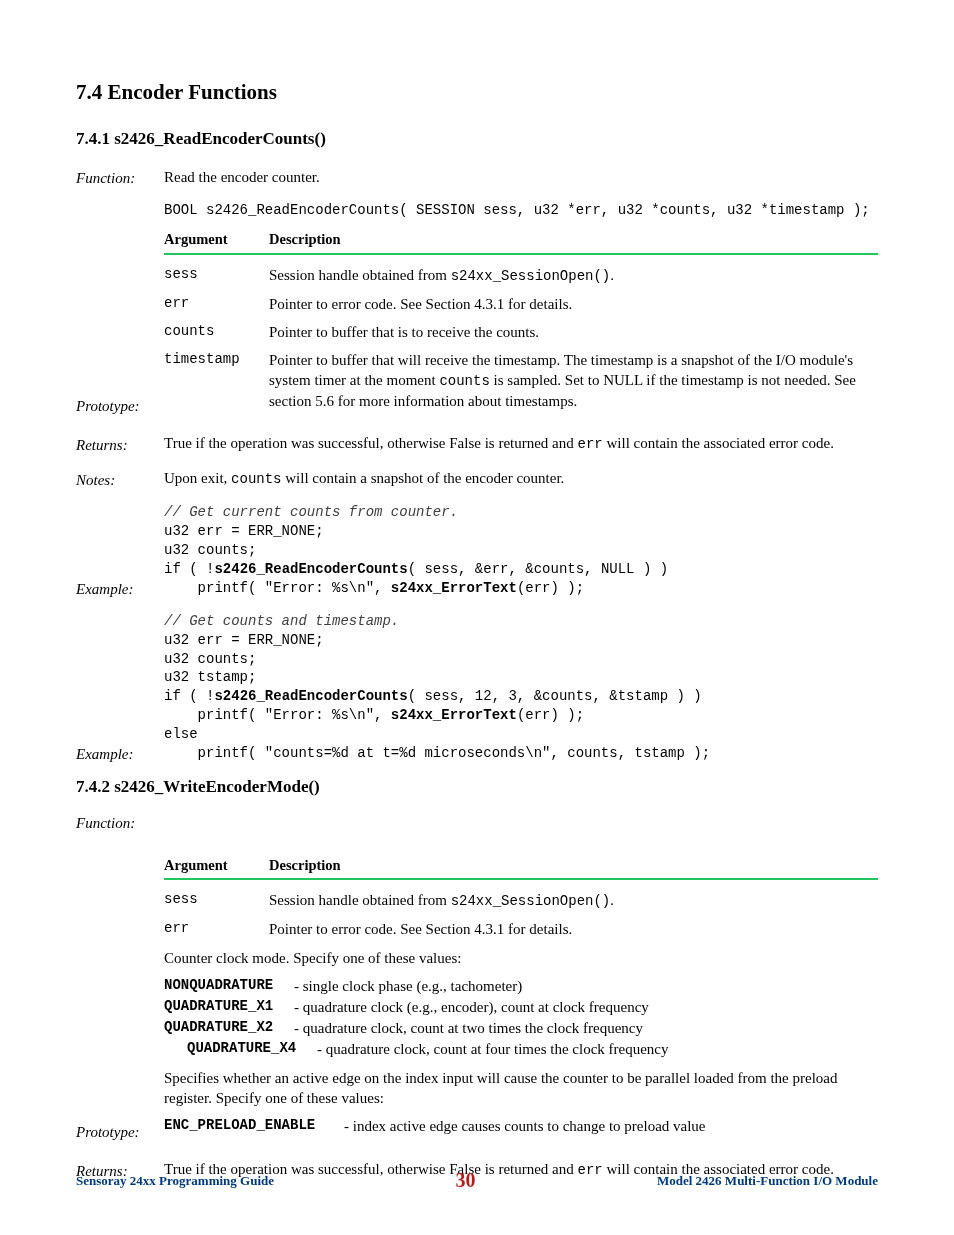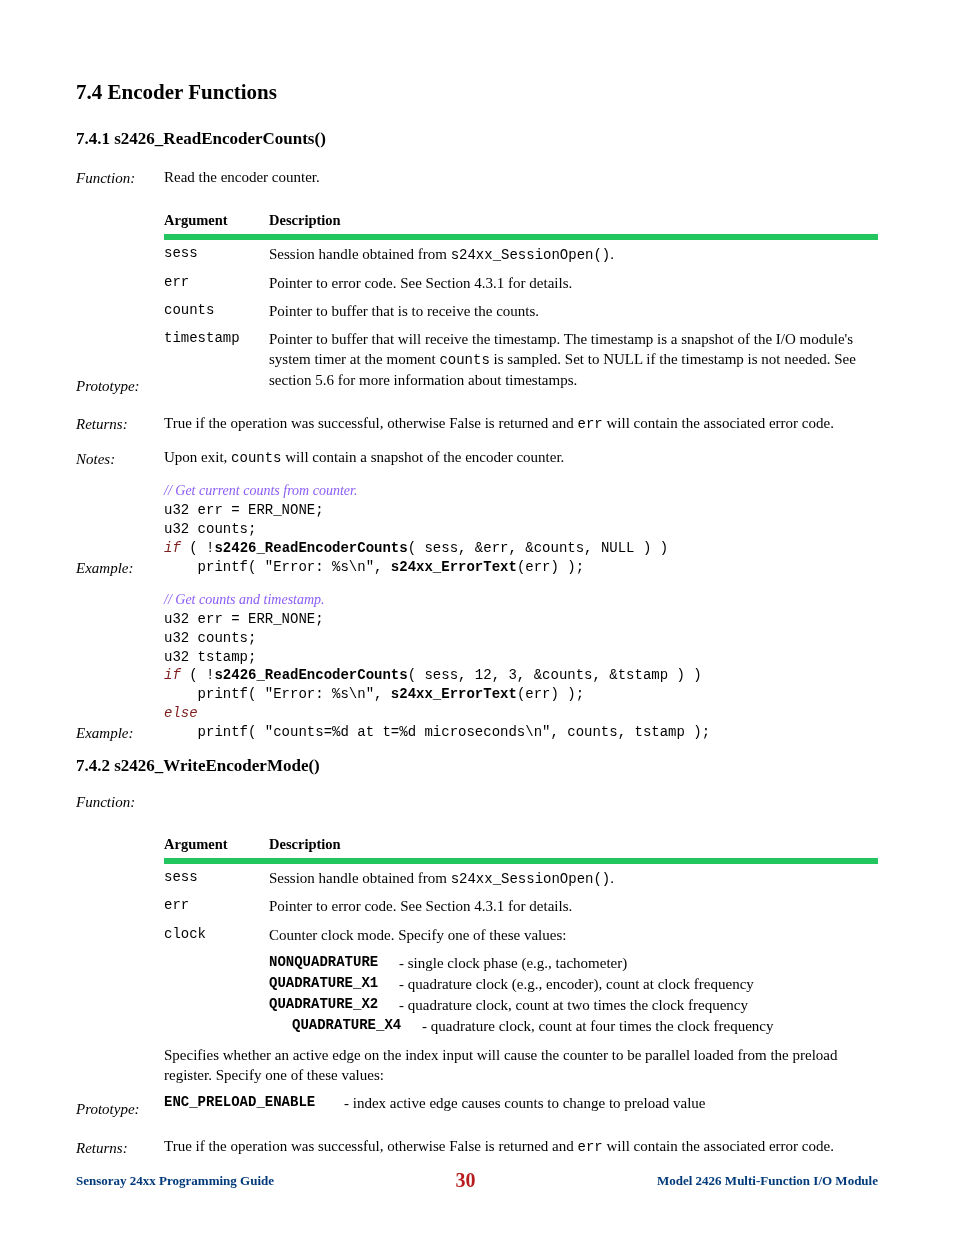--- a/index.html
+++ b/index.html
@@ -48,23 +48,23 @@
   .mono {
     font-family: "Courier New", Courier, monospace;
     font-size: 14px;
   }
   .arg-table {
     margin-top: 10px;
     width: 100%;
   }
   .arg-head {
     display: flex;
-    border-bottom: 6px solid #22c55e;
+    border-bottom: 2px solid #22c55e;
     padding-bottom: 3px;
-    margin-bottom: 0;
+    margin-bottom: 6px;
     font-weight: bold;
     font-size: 14.5px;
   }
   .arg-head .c1 { flex: 0 0 105px; }
   .arg-head .c2 { flex: 1; }
   .arg-row {
     display: flex;
     padding: 4px 0;
     line-height: 1.35;
   }
@@ -91,22 +91,22 @@
   .sub-row .sc2 {
     flex: 1;
     font-size: 15px;
   }
   .code-block {
     font-family: "Courier New", Courier, monospace;
     font-size: 14px;
     line-height: 1.35;
     white-space: pre;
   }
-  .kw { color: #7f1d1d; font-style: italic; }
-  .cm { color: #8b5cf6; font-style: italic; font-family: Liberation Serif, serif; }
+  .kw { color: #000000; }
+  .cm { color: #404040; font-style: italic; }
   .bold { font-weight: bold; }
   .footer {
     position: absolute;
     bottom: 43px;
     left: 76px;
     right: 76px;
     display: flex;
     justify-content: space-between;
     align-items: center;
     font-size: 13px;
@@ -130,20 +130,21 @@
   <div class="h2">7.4.1  s2426_ReadEncoderCounts()</div>
 
   <div class="def-row">
     <div class="def-label">Function:</div>
     <div class="def-body">Read the encoder counter.</div>
   </div>
 
   <div class="def-row">
     <div class="def-label">Prototype:</div>
     <div class="def-body">
+      <div class="mono">BOOL s2426_ReadEncoderCounts( SESSION sess, u32 *err, u32 *counts, u32 *timestamp );</div>
       <div class="arg-table">
         <div class="arg-head">
           <div class="c1">Argument</div>
           <div class="c2">Description</div>
         </div>
         <div class="arg-row">
           <div class="c1">sess</div>
           <div class="c2"><span>Session handle obtained from </span><span class="mono">s24xx_SessionOpen()</span><span>.</span></div>
         </div>
         <div class="arg-row">
@@ -209,21 +210,20 @@
         </div>
         <div class="arg-row">
           <div class="c1">sess</div>
           <div class="c2"><span>Session handle obtained from </span><span class="mono">s24xx_SessionOpen()</span><span>.</span></div>
         </div>
         <div class="arg-row">
           <div class="c1">err</div>
           <div class="c2">Pointer to error code. See Section 4.3.1 for details.</div>
         </div>
         <div class="arg-row">
-          <div class="c1">clock</div>
           <div class="c2">
             <span>Counter clock mode. Specify one of these values:</span>
             <div class="subblock">
               <div class="sub-row">
                   <div class="sc1" style="flex:0 0 130px;">NONQUADRATURE</div>
                   <div class="sc2">- single clock phase (e.g., tachometer)</div>
                 </div>
               <div class="sub-row">
                   <div class="sc1" style="flex:0 0 130px;">QUADRATURE_X1</div>
                   <div class="sc2">- quadrature clock (e.g., encoder), count at clock frequency</div>

